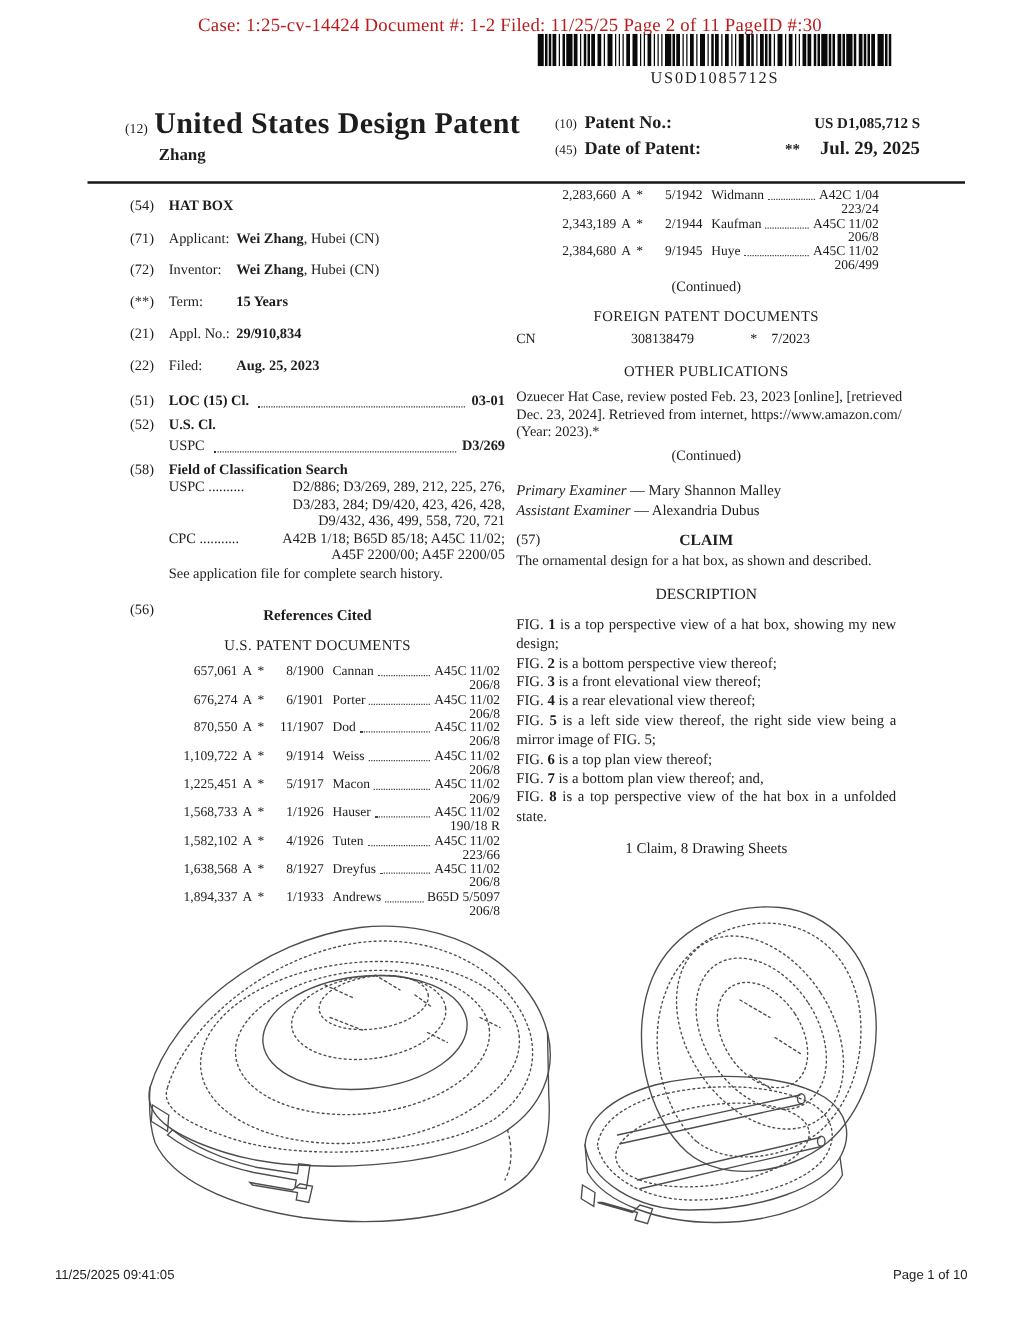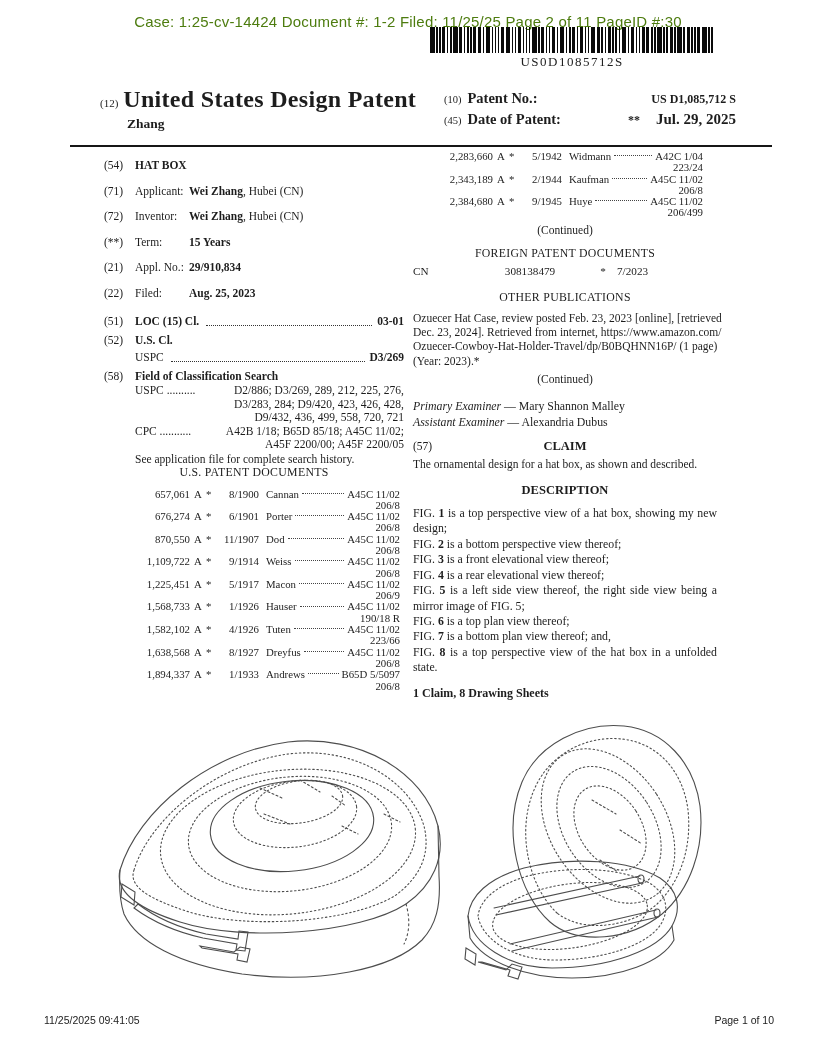--- a/index.html
+++ b/index.html
@@ -45,21 +45,21 @@
   .dotlead { flex:1; border-bottom:1.6px dotted #333; margin:0 5px 3px 7px; min-width:10px; }
   .indent { margin-left:31px; display:flex; }
   .fos-row { display:flex; margin-left:31px; }
   .fos-label { white-space:nowrap; }
   .fos-lines { flex:1; text-align:right; }
   .sec-head { text-align:center; font-weight:bold; font-size:12px; margin:4px 0 10px; }
   .refs-head-row { display:flex; margin-top:16px; }
   .plain-head { text-align:center; font-size:11.8px; letter-spacing:.3px; margin-bottom:9px; }
   
   .cites { margin-left:28px; width:268px; font-size:10.8px; line-height:11.3px; }
-  .cite-main { display:flex; align-items:center; }
+  .cite-main { display:flex; align-items:flex-end; }
   .c-num { width:58px; text-align:right; flex:none; }
   .c-kind { width:16px; text-align:center; flex:none; }
   .c-star { width:9px; flex:none; }
   .c-date { width:44px; text-align:right; flex:none; margin-right:7px; }
   .c-name { white-space:nowrap; }
   .c-lead { flex:1; border-bottom:1.3px dotted #444; margin:0 3px 2px 3px; min-width:6px; }
   .c-cls { white-space:nowrap; }
   .cite-sub { text-align:right; }
   .continued { text-align:center; margin:5px 0 4px; }
   
@@ -71,38 +71,38 @@
   
   .pub-block { margin-top:2px; line-height:14.3px; }
   .pub-line { white-space:nowrap; }
   
   .exam-block { margin-top:13px; line-height:15.8px; font-size:11.8px; }
   .ital { font-style:italic; }
   .claim-head { display:flex; margin-top:9px; }
   .claim-head .b-num { width:31px; }
   .claim-head .head-center { flex:1; text-align:center; font-weight:bold; font-size:12.5px; padding-right:31px; }
   .claim-text { text-align:justify; margin-top:3px; line-height:14px; }
-  .desc-head { text-align:center; font-weight:bold; font-size:12.5px; margin-top:13px; }
+  .desc-head { text-align:center; font-weight:normal; font-size:12.5px; margin-top:13px; }
   .fig-lines { margin-top:9px; line-height:15.4px; text-align:justify; font-size:11.8px; }
-  .sheets-note { text-align:left; font-weight:bold; font-size:12px; margin-top:11px; }
+  .sheets-note { text-align:center; font-weight:normal; font-size:12px; margin-top:11px; }
   
   .drawing { position:absolute; }
   .drawing svg { display:block; }
   
   .footer-left, .footer-right {
     position:absolute; top:1014px; font-family:"Liberation Sans","DejaVu Sans",sans-serif;
     font-size:10.5px; color:#222;
   }
   .footer-left { left:44px; }
   .footer-right { right:42px; }
 </style>
 </head>
 <body>
 
-<div class="case-banner" style="color: #4d7c0f;">Case: 1:25-cv-14424 Document #: 1-2 Filed: 11/25/25 Page 2 of 11 PageID #:30</div>
+<div class="case-banner" style="color: #b91c1c; font-family: Liberation Serif, serif;">Case: 1:25-cv-14424 Document #: 1-2 Filed: 11/25/25 Page 2 of 11 PageID #:30</div>
 <div class="barcode-wrap">
   <div class="barcode-bars" id="barcode-bars">
       <i style="width: 5.7px; margin-right: 1.6px;"></i>
       <i style="width: 1.9px; margin-right: 1.6px;"></i>
       <i style="width: 1.9px; margin-right: 1.6px;"></i>
       <i style="width: 3.8px; margin-right: 1.6px;"></i>
       <i style="width: 1.9px; margin-right: 1.6px;"></i>
       <i style="width: 1.9px; margin-right: 1.6px;"></i>
       <i style="width: 5.7px; margin-right: 1.6px;"></i>
       <i style="width: 3.8px; margin-right: 1.6px;"></i>
@@ -258,20 +258,24 @@
   </div>
   <div class="fos-row">
     <span class="fos-label">CPC ...........</span>
     <div class="fos-lines">
       <div>A42B 1/18; B65D 85/18; A45C 11/02;</div>
       <div>A45F 2200/00; A45F 2200/05</div>
     </div>
   </div>
   <div class="fos-row" style="margin-top:1px;">
     <span>See application file for complete search history.</span>
+  </div>
+  <div class="refs-head-row">
+    <span class="b-num">(56)</span>
+    <span class="sec-head" style="flex:1; padding-right:31px;">References Cited</span>
   </div>
   <div class="plain-head">U.S. PATENT DOCUMENTS</div>
   <div class="cites">
       <div class="cite-pair">
         <div class="cite-main">
           <span class="c-num">657,061</span>
           <span class="c-kind">A</span>
           <span class="c-star">*</span>
           <span class="c-date">8/1900</span>
           <span class="c-name">Cannan</span>
@@ -423,21 +427,20 @@
   <div class="foreign-row">
     <span class="fr-country">CN</span>
     <span class="fr-number">308138479</span>
     <span class="fr-star">*</span>
     <span class="fr-date">7/2023</span>
   </div>
   <div class="plain-head" style="margin-top:13px; margin-bottom:6px;">OTHER PUBLICATIONS</div>
   <div class="pub-block">
     <div class="pub-line">Ozuecer Hat Case, review posted Feb. 23, 2023 [online], [retrieved</div>
     <div class="pub-line">Dec. 23, 2024]. Retrieved from internet, https://www.amazon.com/</div>
-    <div class="pub-line">Ozuecer-Cowboy-Hat-Holder-Travel/dp/B0BQHNN16P/ (1 page)</div>
     <div class="pub-line">(Year: 2023).*</div>
   </div>
   <div class="continued">(Continued)</div>
   <div class="exam-block">
     <div><span class="ital">Primary Examiner</span><span> — Mary Shannon Malley</span></div>
     <div><span class="ital">Assistant Examiner</span><span> — Alexandria Dubus</span></div>
   </div>
   <div class="claim-head">
     <span class="b-num">(57)</span>
     <span class="head-center">CLAIM</span>

